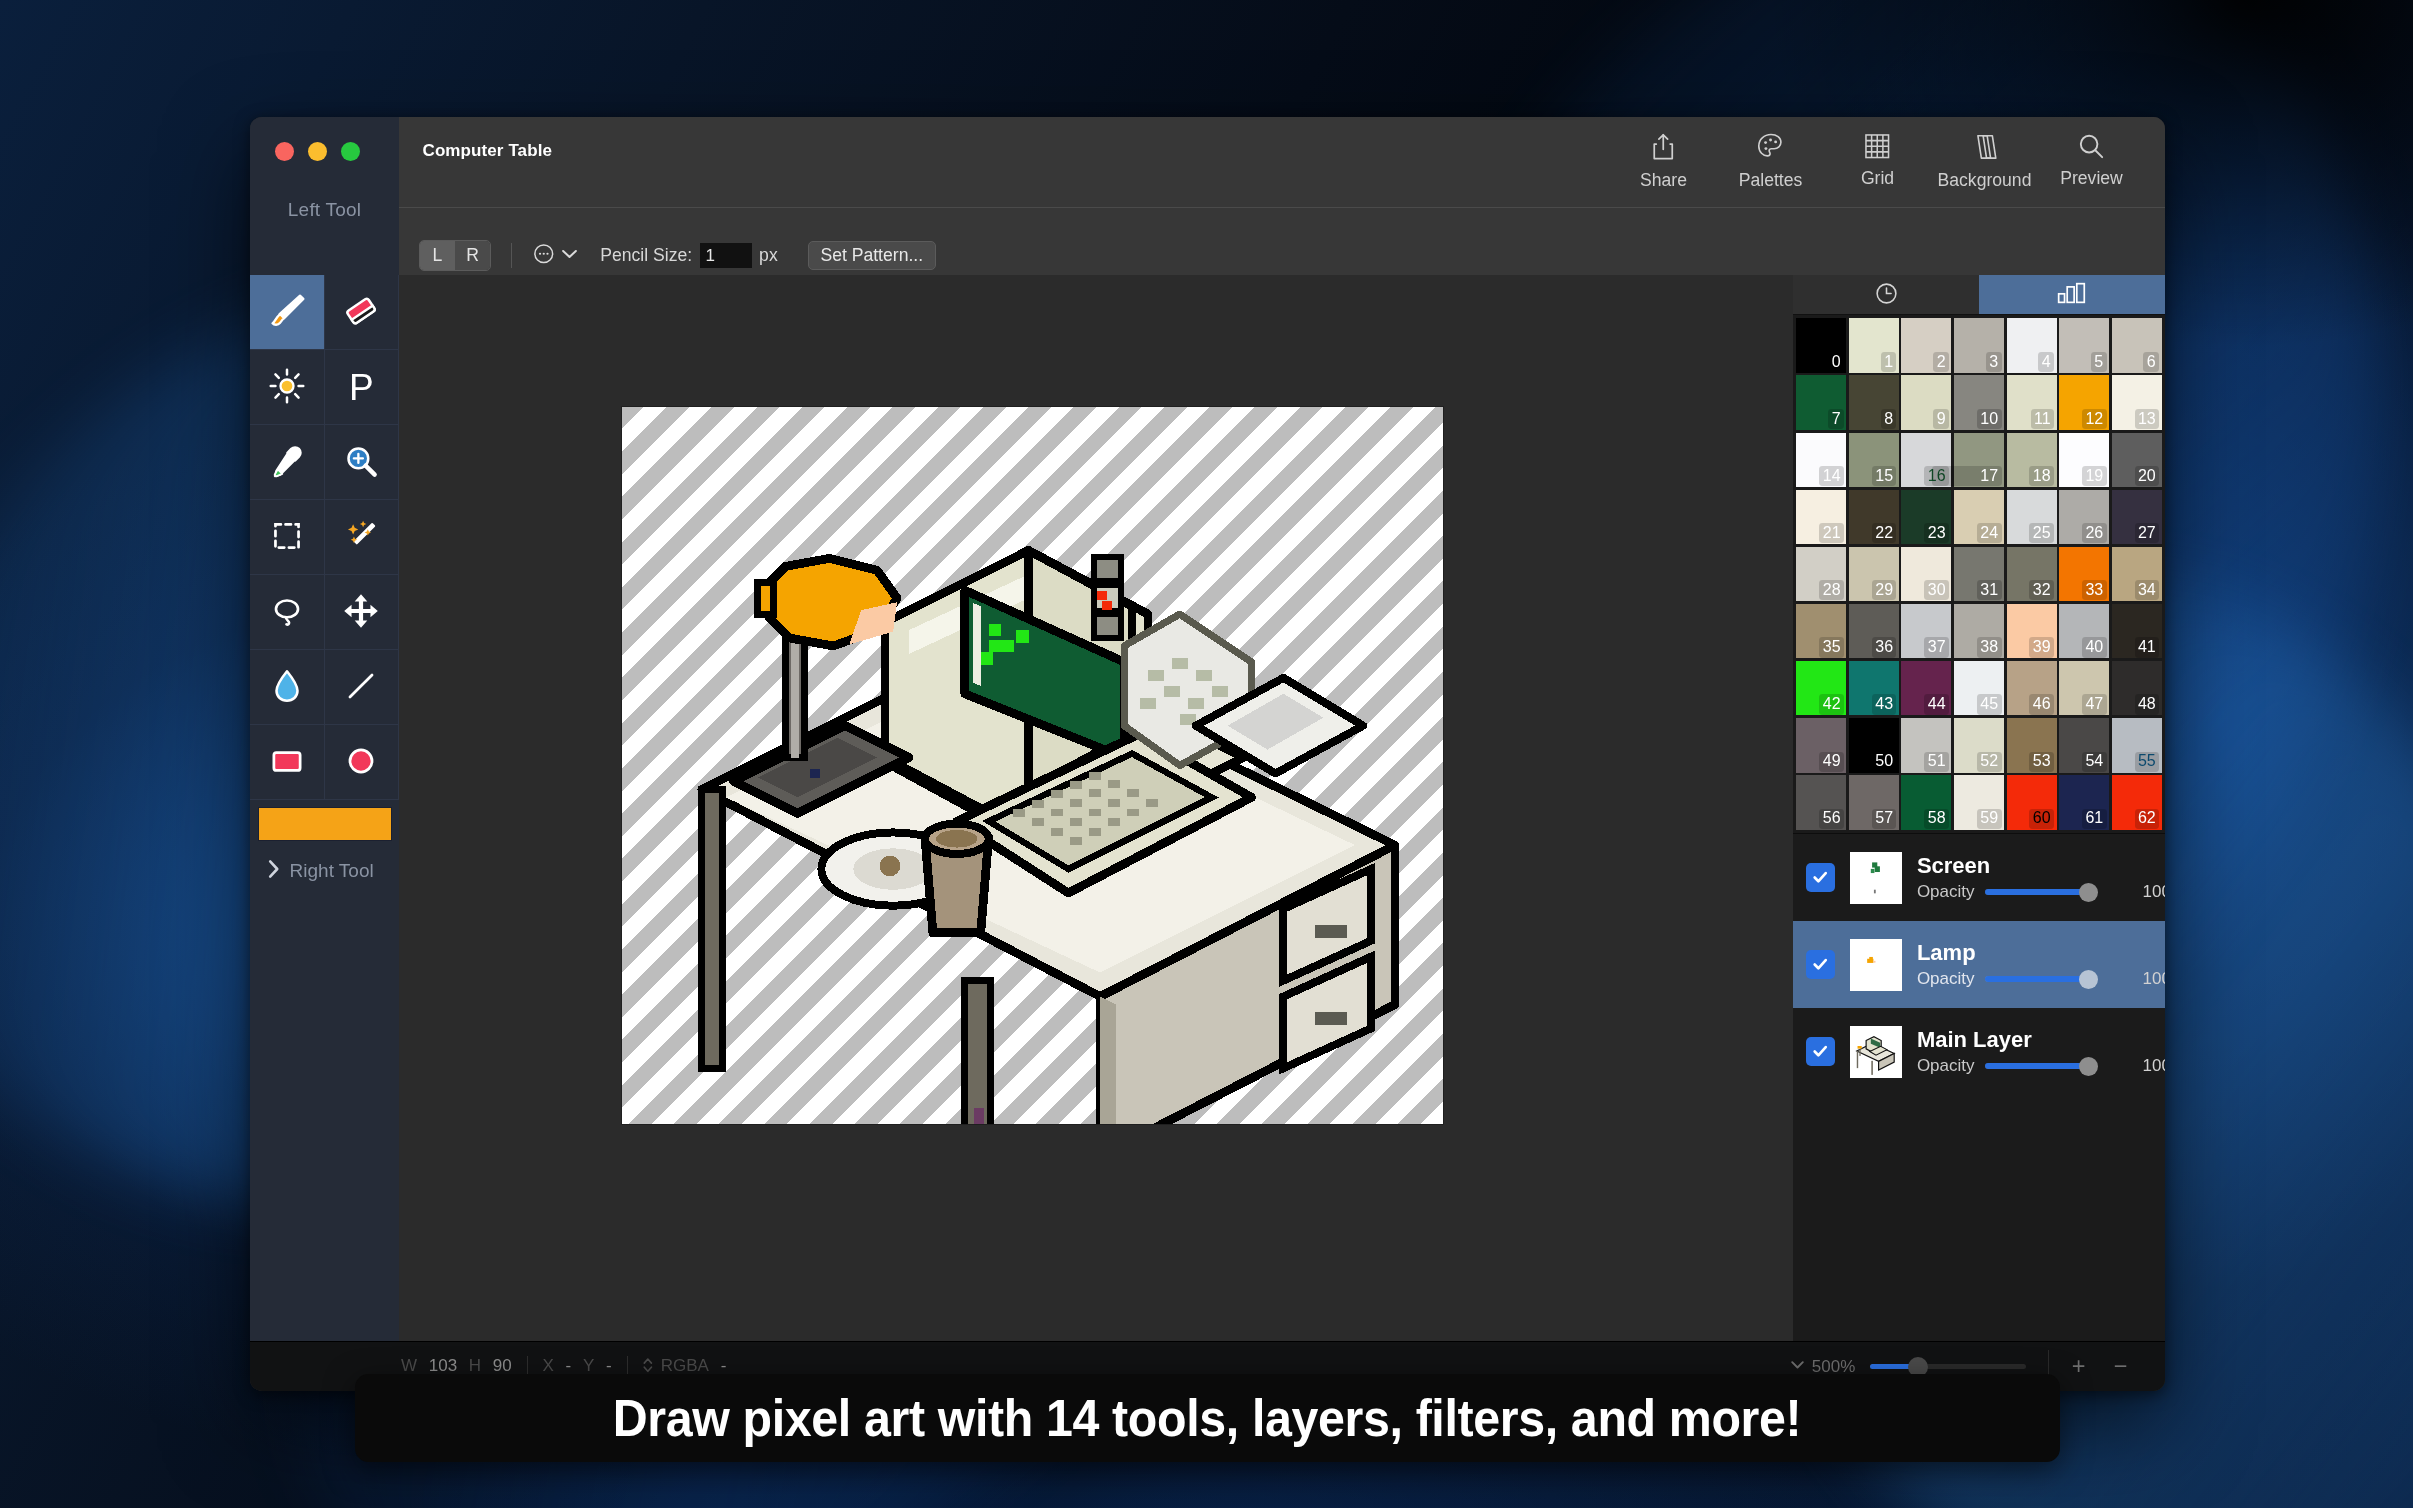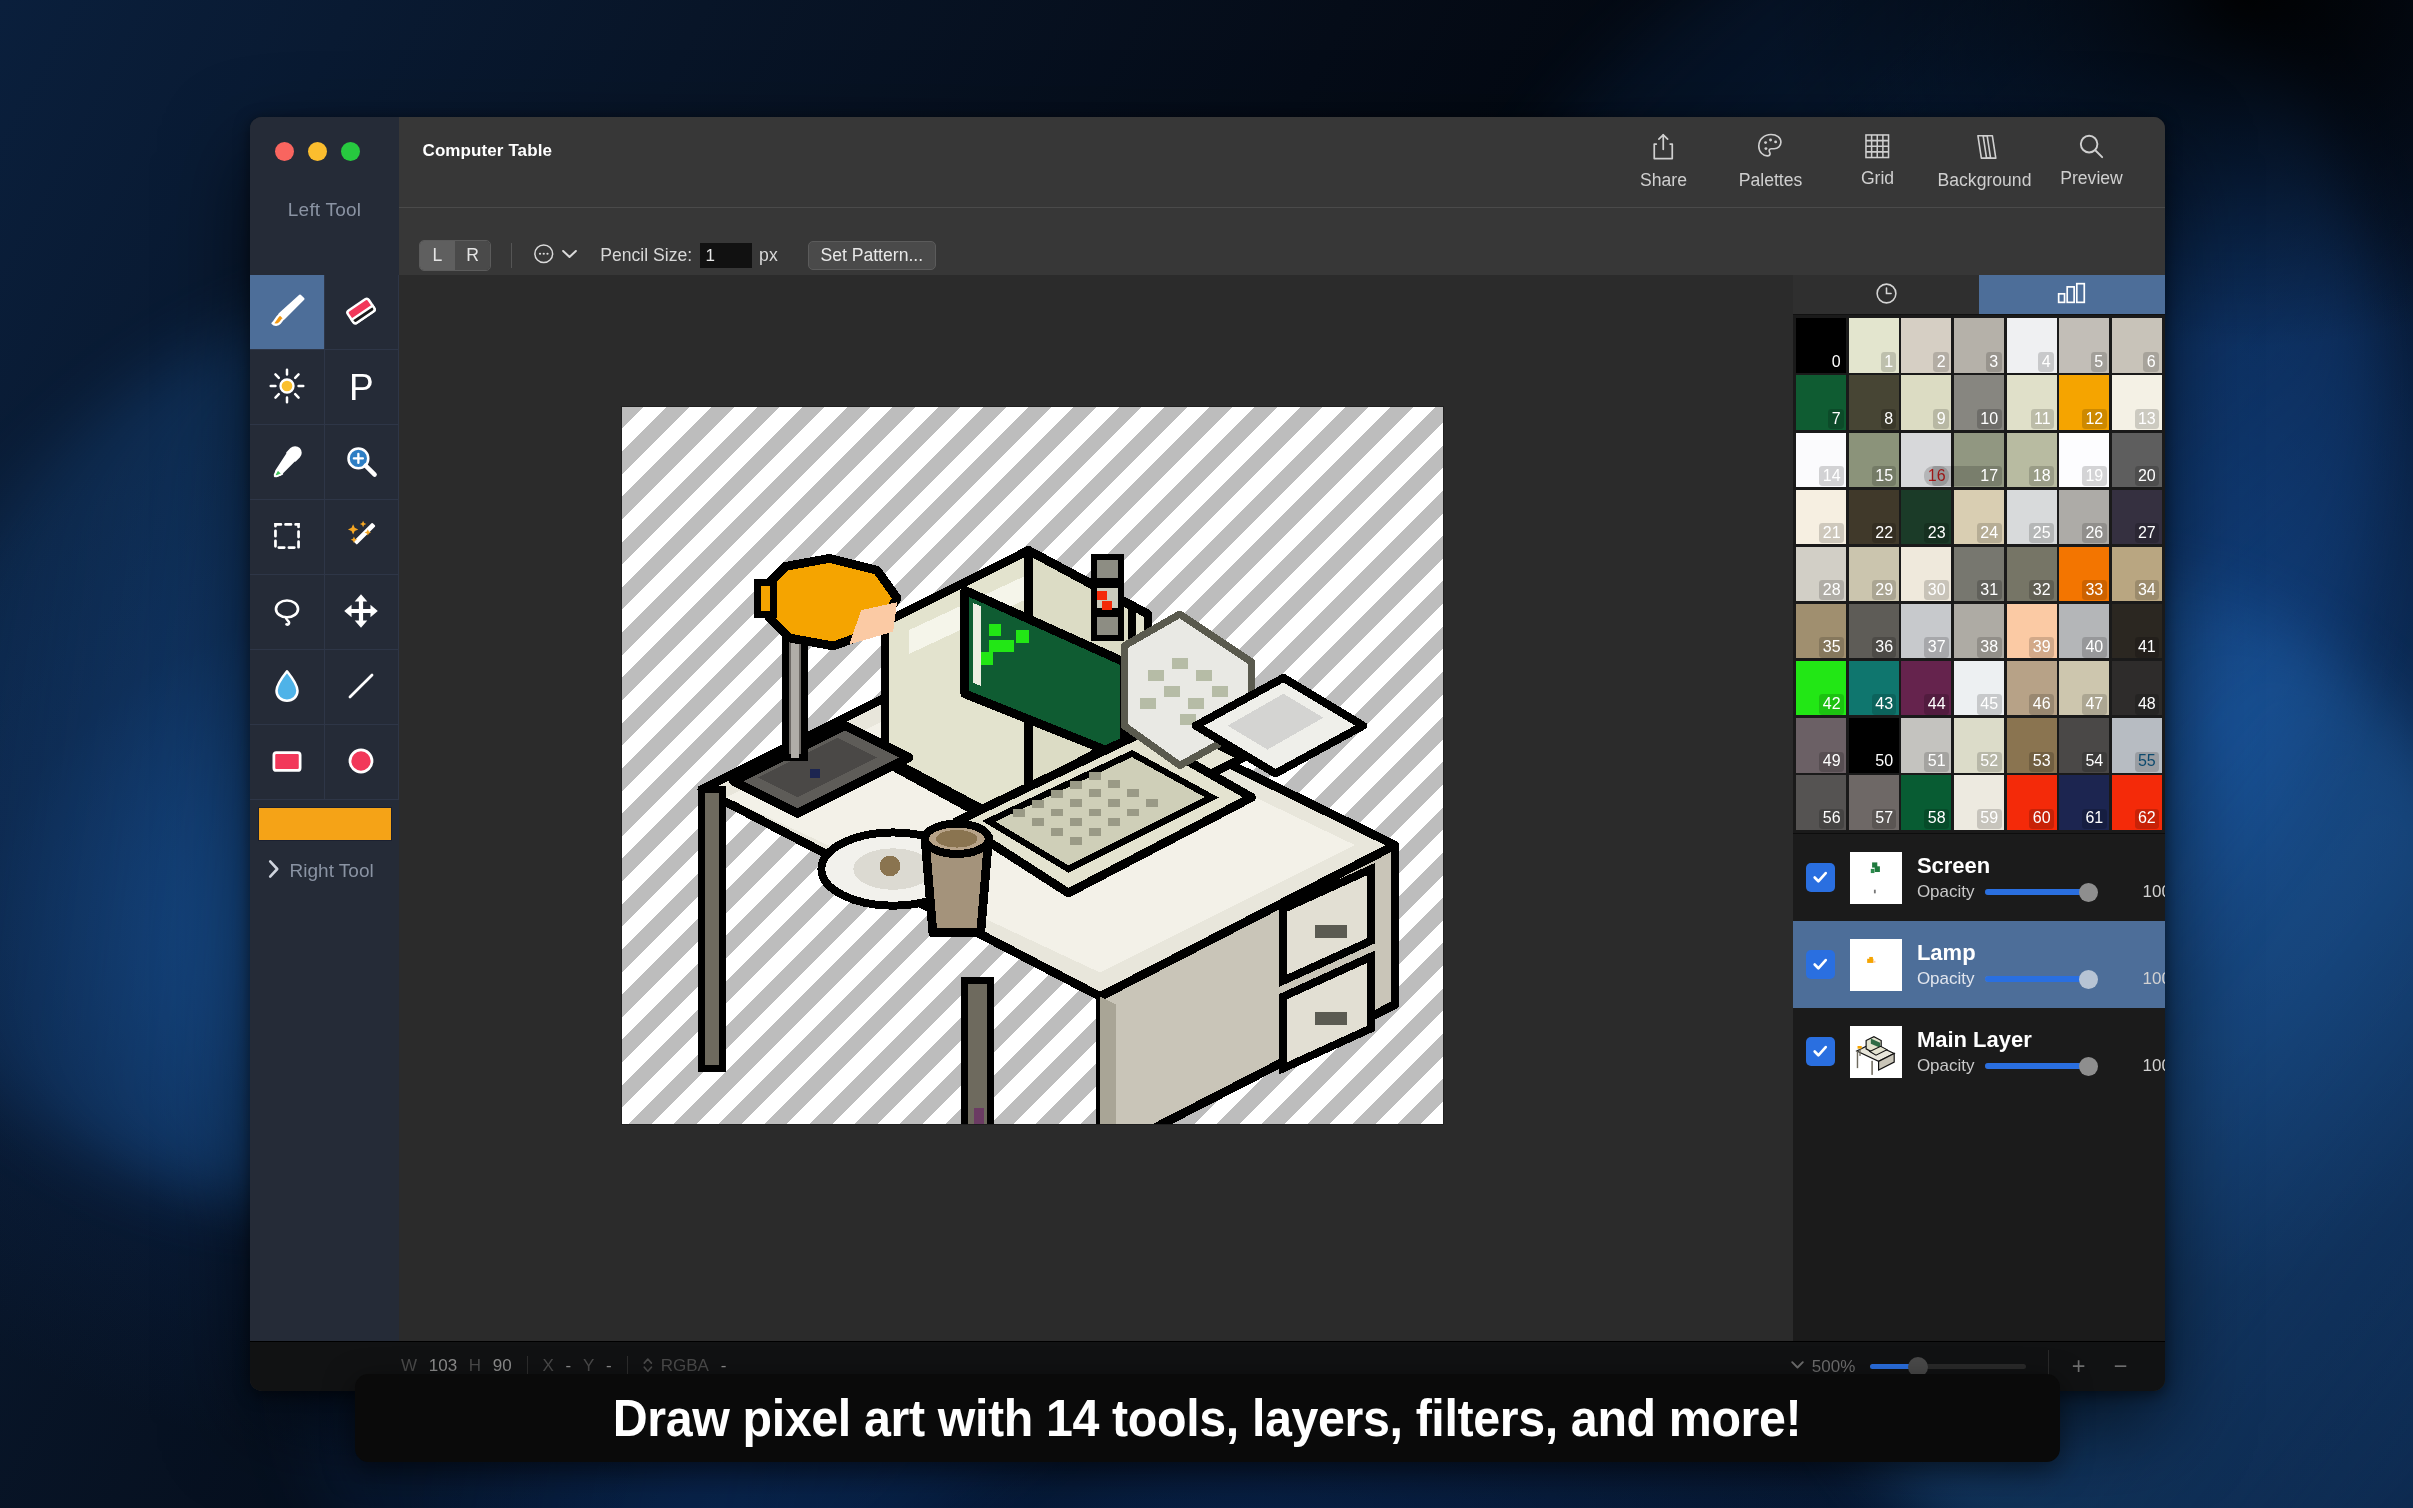--- a/index.html
+++ b/index.html
@@ -602,21 +602,21 @@
           <div class="sw" style="background: rgb(244, 241, 229);">
             <span class="sw-num" style="color: rgb(255, 255, 255); background: rgba(0, 0, 0, 0.16);">13</span>
           </div>
           <div class="sw" style="background: rgb(251, 251, 253);">
             <span class="sw-num" style="color: rgb(255, 255, 255); background: rgba(0, 0, 0, 0.16);">14</span>
           </div>
           <div class="sw" style="background: rgb(139, 147, 122);">
             <span class="sw-num" style="color: rgb(255, 255, 255); background: rgba(0, 0, 0, 0.16);">15</span>
           </div>
           <div class="sw" style="background: rgb(215, 216, 218);">
-            <span class="sw-num" style="color: #b91c1c; background: rgba(0, 0, 0, 0.16); border-radius: 9px;">16</span>
+            <span class="sw-num" style="color: #14532d; background: rgba(0, 0, 0, 0.16);">16</span>
           </div>
           <div class="sw" style="background: rgb(145, 151, 129);">
             <span class="sw-num" style="color: rgb(255, 255, 255); background: rgba(0, 0, 0, 0.16); padding-left: 48px;">17</span>
           </div>
           <div class="sw" style="background: rgb(184, 187, 161);">
             <span class="sw-num" style="color: rgb(255, 255, 255); background: rgba(0, 0, 0, 0.16);">18</span>
           </div>
           <div class="sw" style="background: rgb(253, 253, 255);">
             <span class="sw-num" style="color: rgb(255, 255, 255); background: rgba(0, 0, 0, 0.16);">19</span>
           </div>
@@ -734,21 +734,21 @@
           <div class="sw" style="background: rgb(110, 104, 102);">
             <span class="sw-num" style="color: rgb(255, 255, 255); background: rgba(0, 0, 0, 0.18);">57</span>
           </div>
           <div class="sw" style="background: rgb(8, 92, 51);">
             <span class="sw-num" style="color: rgb(255, 255, 255); background: rgba(0, 0, 0, 0.18);">58</span>
           </div>
           <div class="sw" style="background: rgb(237, 234, 224);">
             <span class="sw-num" style="color: rgb(255, 255, 255); background: rgba(0, 0, 0, 0.16);">59</span>
           </div>
           <div class="sw" style="background: rgb(244, 42, 9);">
-            <span class="sw-num" style="color: #ffffff; background: rgba(0, 0, 0, 0.18);">60</span>
+            <span class="sw-num" style="color: #000000; background: rgba(0, 0, 0, 0.18);">60</span>
           </div>
           <div class="sw" style="background: rgb(28, 37, 80);">
             <span class="sw-num" style="color: rgb(255, 255, 255); background: rgba(0, 0, 0, 0.18);">61</span>
           </div>
           <div class="sw" style="background: rgb(244, 42, 9);">
             <span class="sw-num" style="color: rgb(255, 255, 255); background: rgba(0, 0, 0, 0.18); margin-left: 41px;">62</span>
           </div>
         </div>
 
       <div id="layers">

